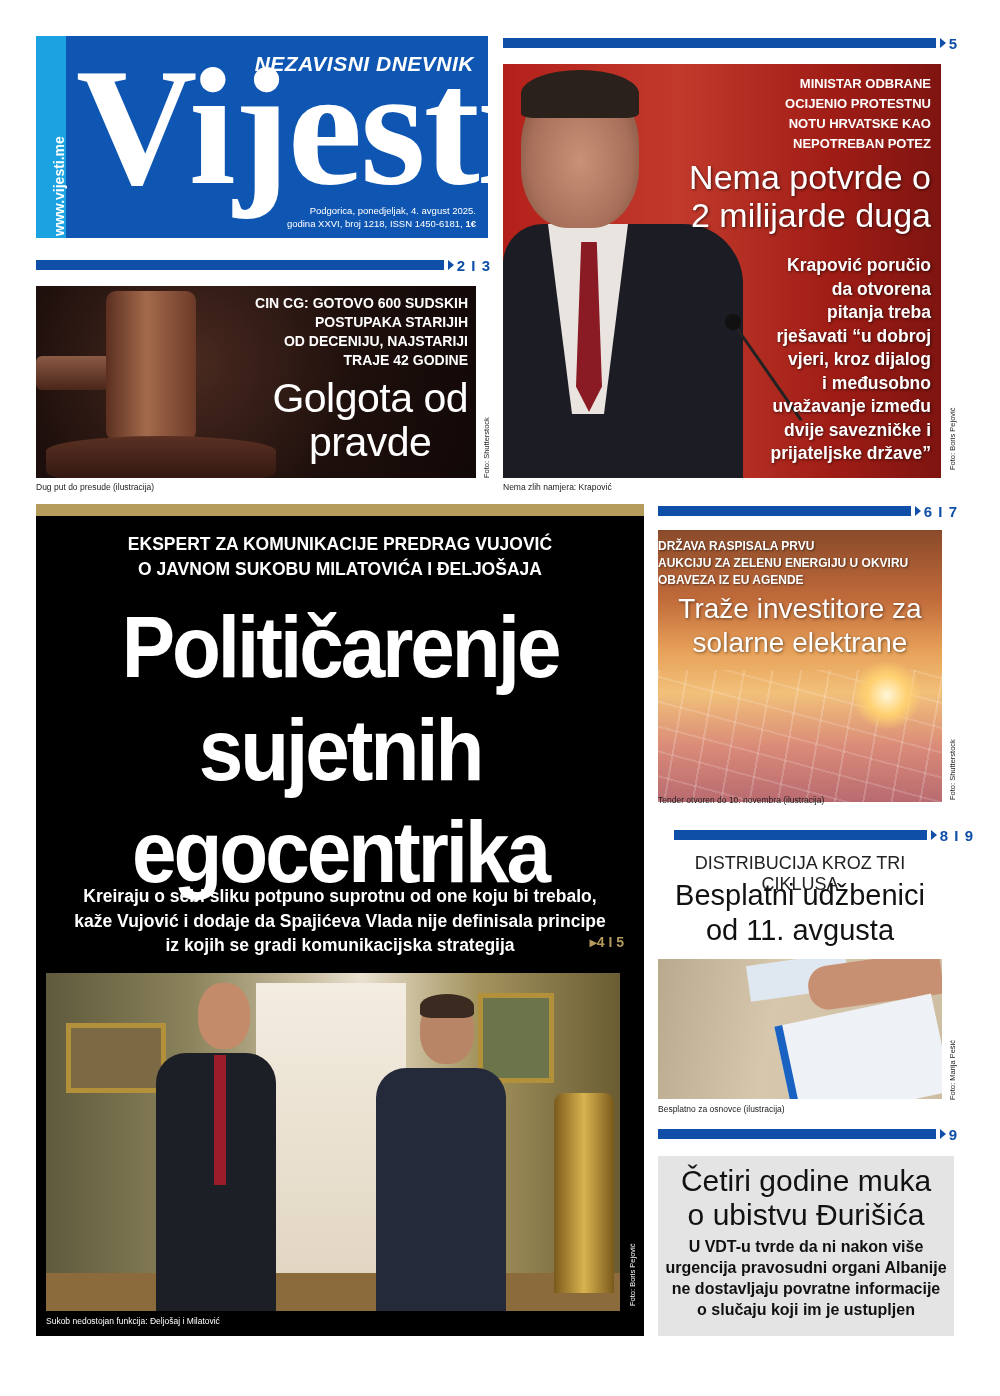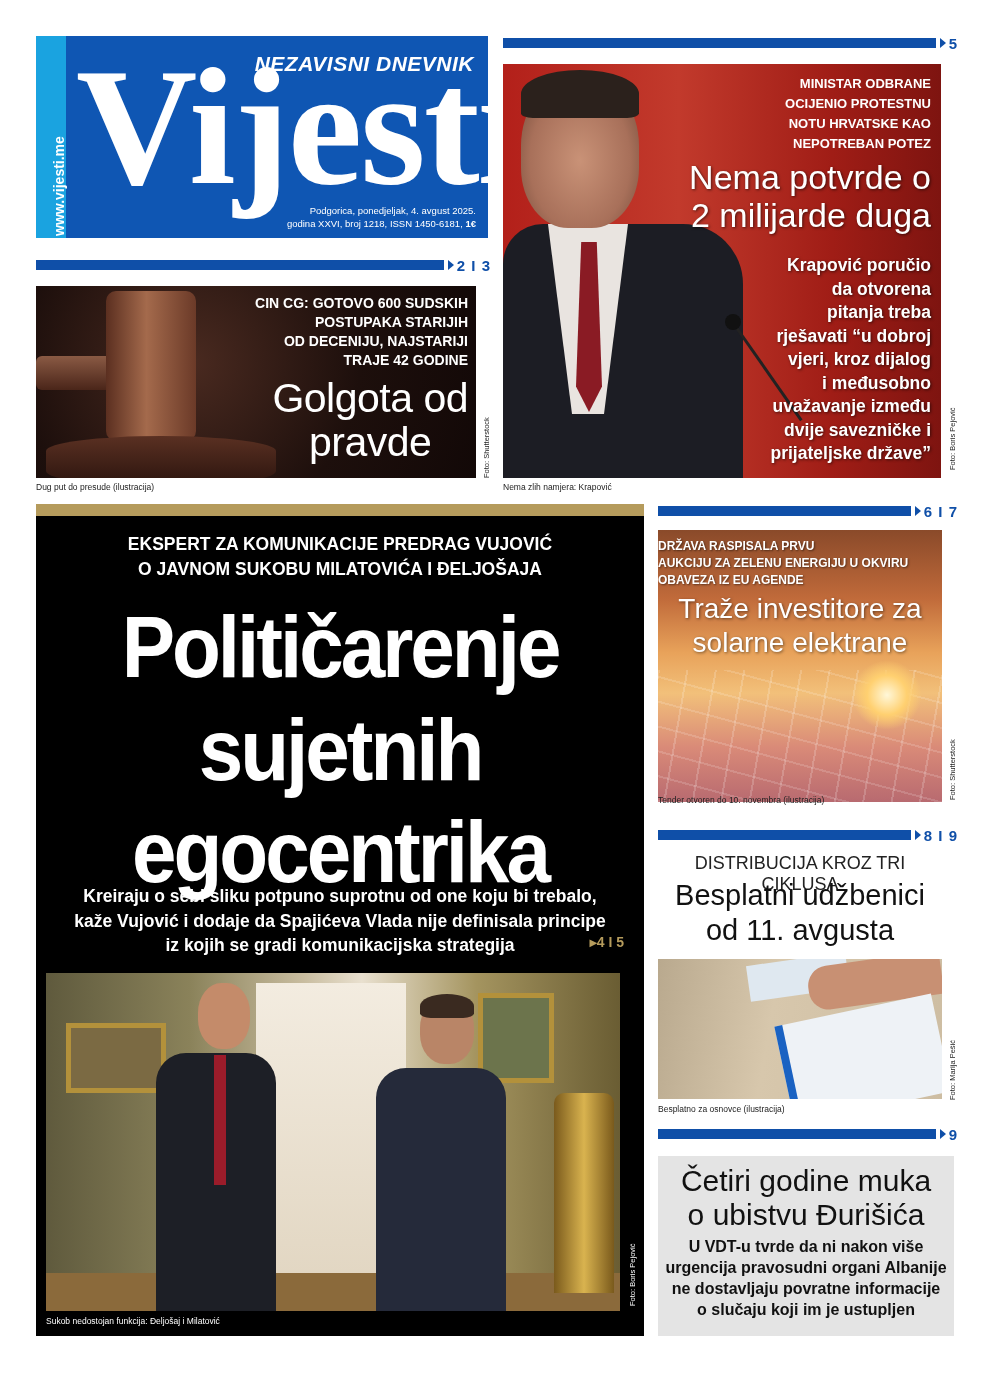--- a/index.html
+++ b/index.html
@@ -219,21 +219,21 @@
     <div>OBAVEZA IZ EU AGENDE</div>
   </div>
   <div class="hl">
     <div>Traže investitore za</div>
     <div>solarne elektrane</div>
   </div>
 </div>
 <div class="cap" style="left:658px; top:795px;text-align:center;">Tender otvoren do 10. novembra (ilustracija)</div>
 <div class="credit" style="left:948px; top:800px;">Foto: Shutterstock</div>
 
-<div class="sbar" style="left:658px; top:829px; width:300px;">
+<div class="sbar" style="left:674px; top:829px; width:300px;">
   <div class="line"></div>
   <div class="tri"></div>
   <div class="pg">8 I 9</div>
 </div>
 
 <div class="tb-kicker">DISTRIBUCIJA KROZ TRI CIKLUSA</div>
 <div class="tb-hl">
   <div>Besplatni udžbenici</div>
   <div>od 11. avgusta</div>
 </div>

